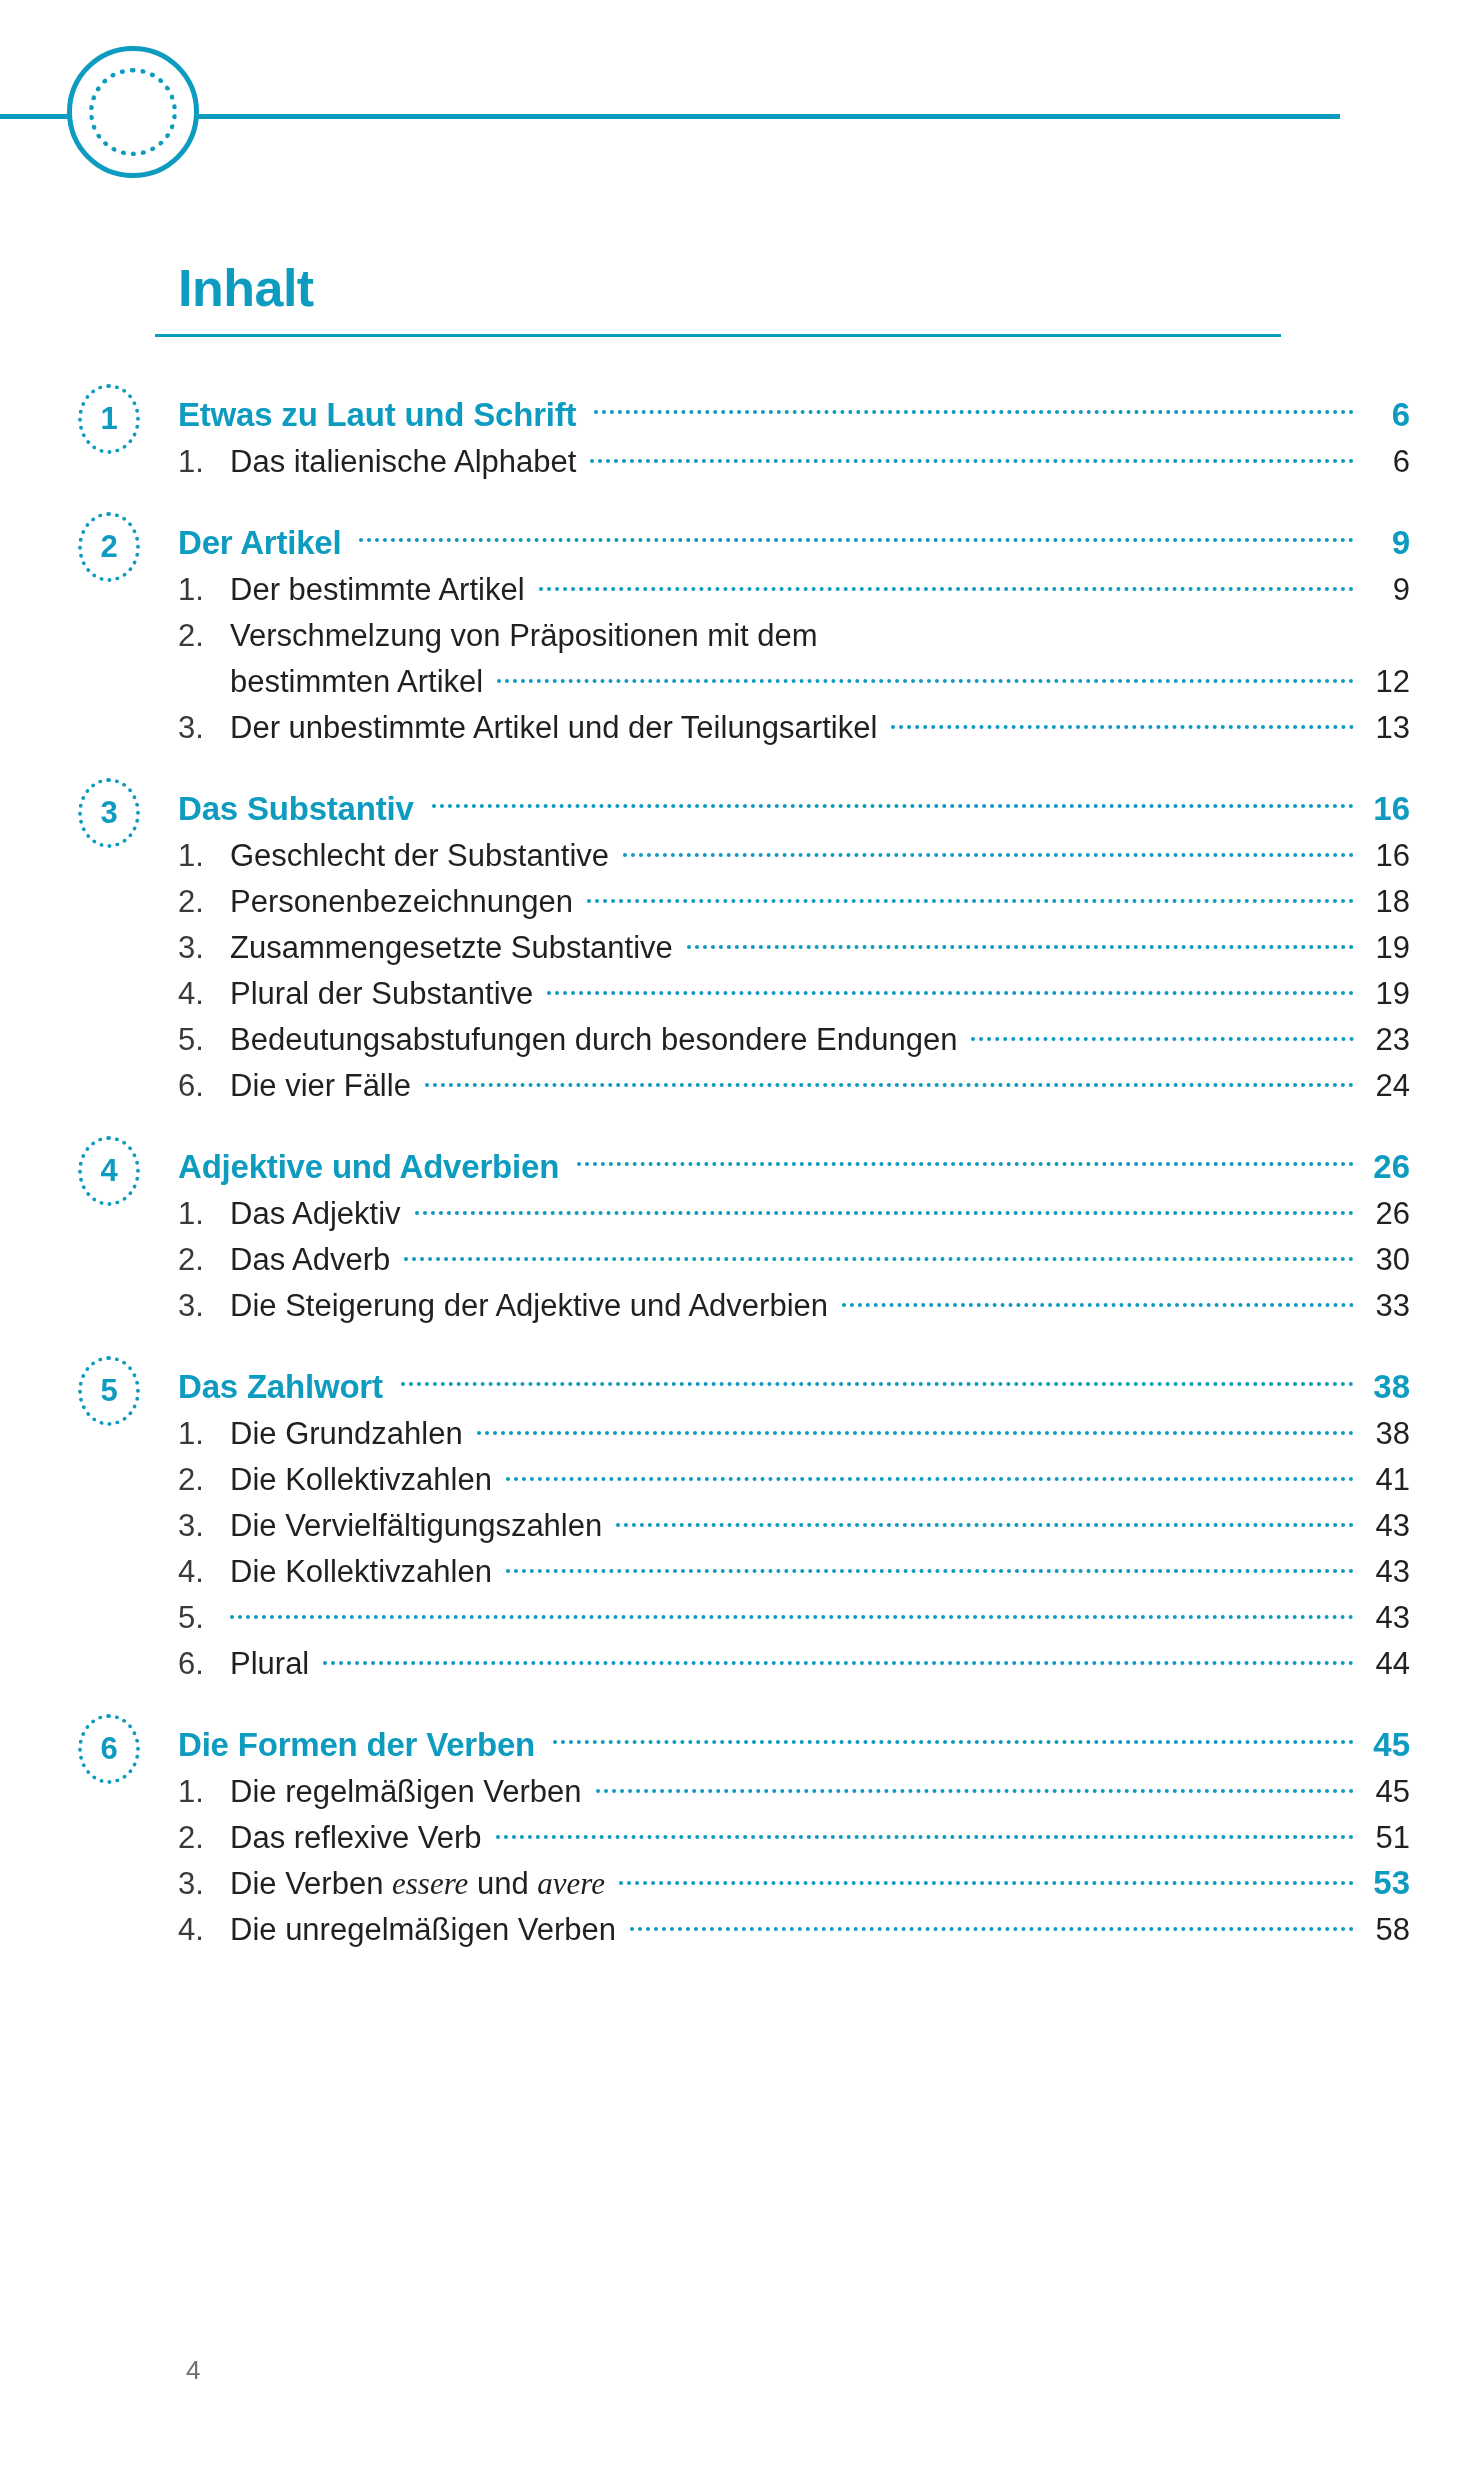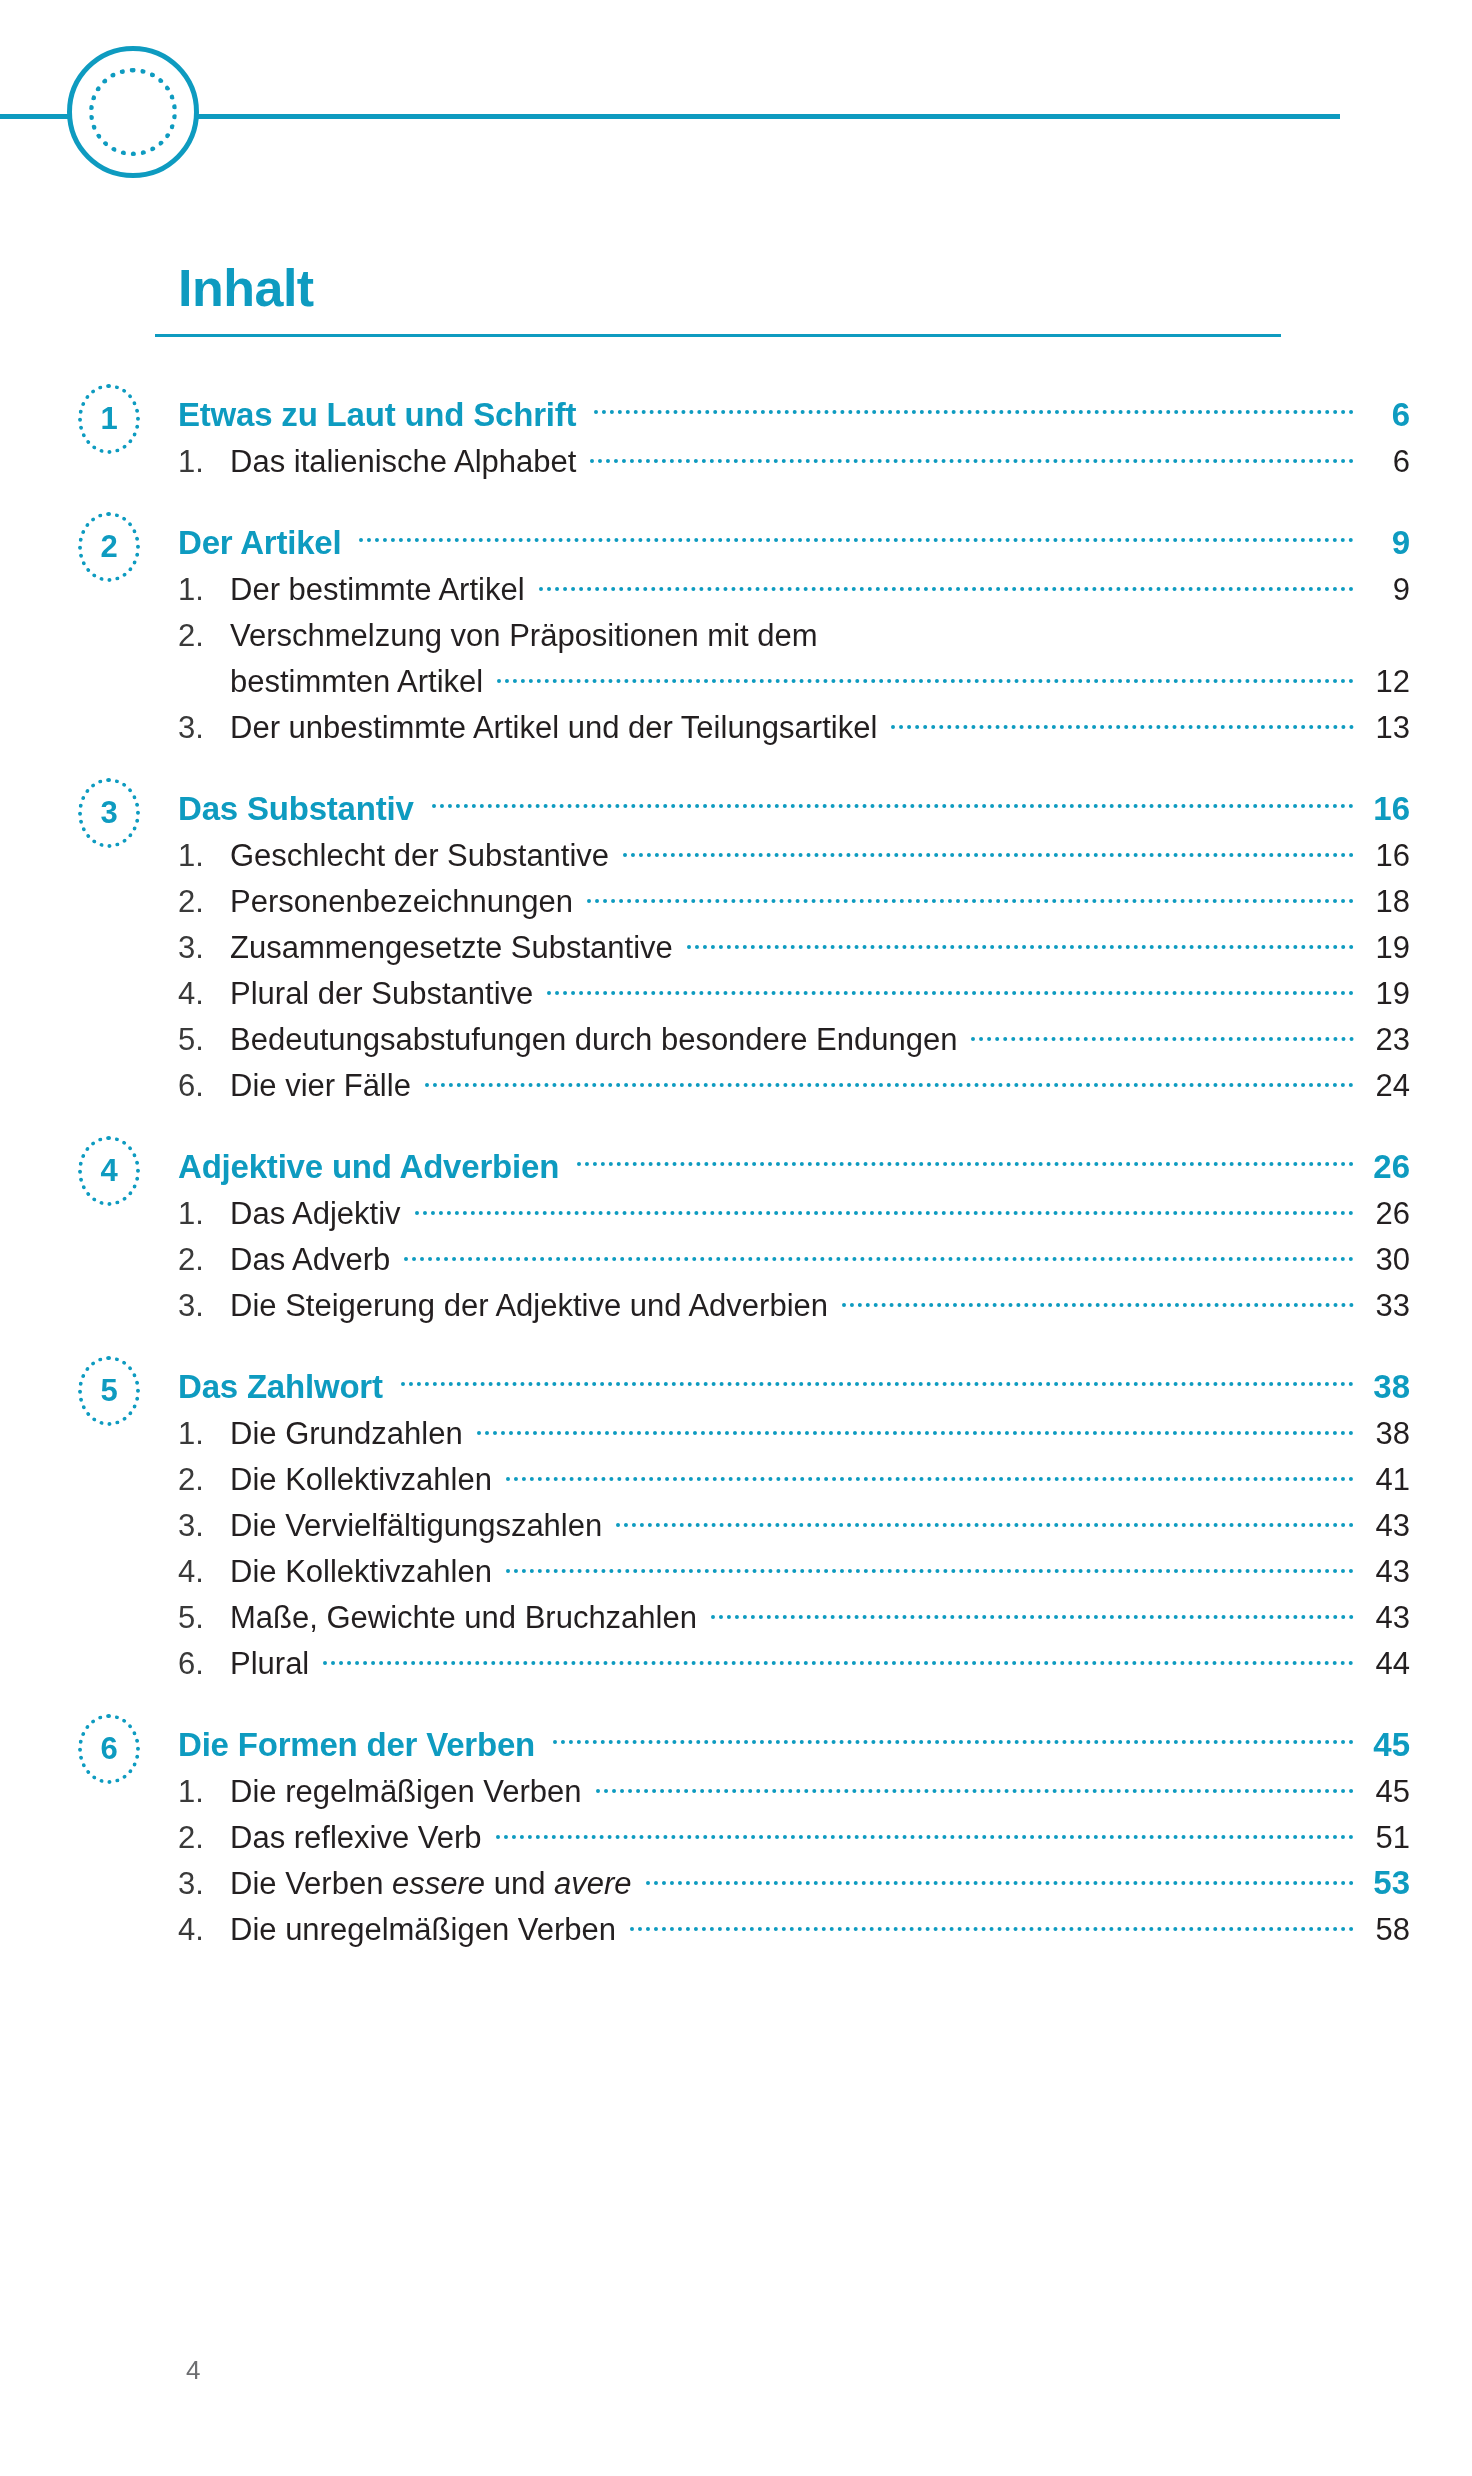--- a/index.html
+++ b/index.html
@@ -130,21 +130,21 @@
     white-space: nowrap;
     padding-right: 14px;
   }
   .row.chapter-row .label {
     font-size: 33px;
     font-weight: bold;
     color: #0e9bc0;
     letter-spacing: -0.2px;
     padding-right: 18px;
   }
-  .row .label i { font-style: italic; }
+  .row .label i { font-style: italic; font-family: Liberation Serif, serif; }
 
   .leader {
     flex: 1 1 auto;
     position: relative;
     height: 1px;
     min-width: 10px;
     align-self: center;
     margin-bottom: -4px;
   }
   .leader::before {
@@ -348,21 +348,20 @@
         <div class="pageno">43</div>
       </div>
       <div class="row">
         <div class="idx">4.</div>
         <div class="label">Die Kollektivzahlen</div>
         <div class="leader"></div>
         <div class="pageno">43</div>
       </div>
       <div class="row">
         <div class="idx">5.</div>
-        <div class="label">Maße, Gewichte und Bruchzahlen</div>
         <div class="leader"></div>
         <div class="pageno">43</div>
       </div>
       <div class="row">
         <div class="idx">6.</div>
         <div class="label">Plural</div>
         <div class="leader"></div>
         <div class="pageno">44</div>
       </div>
     </div>

